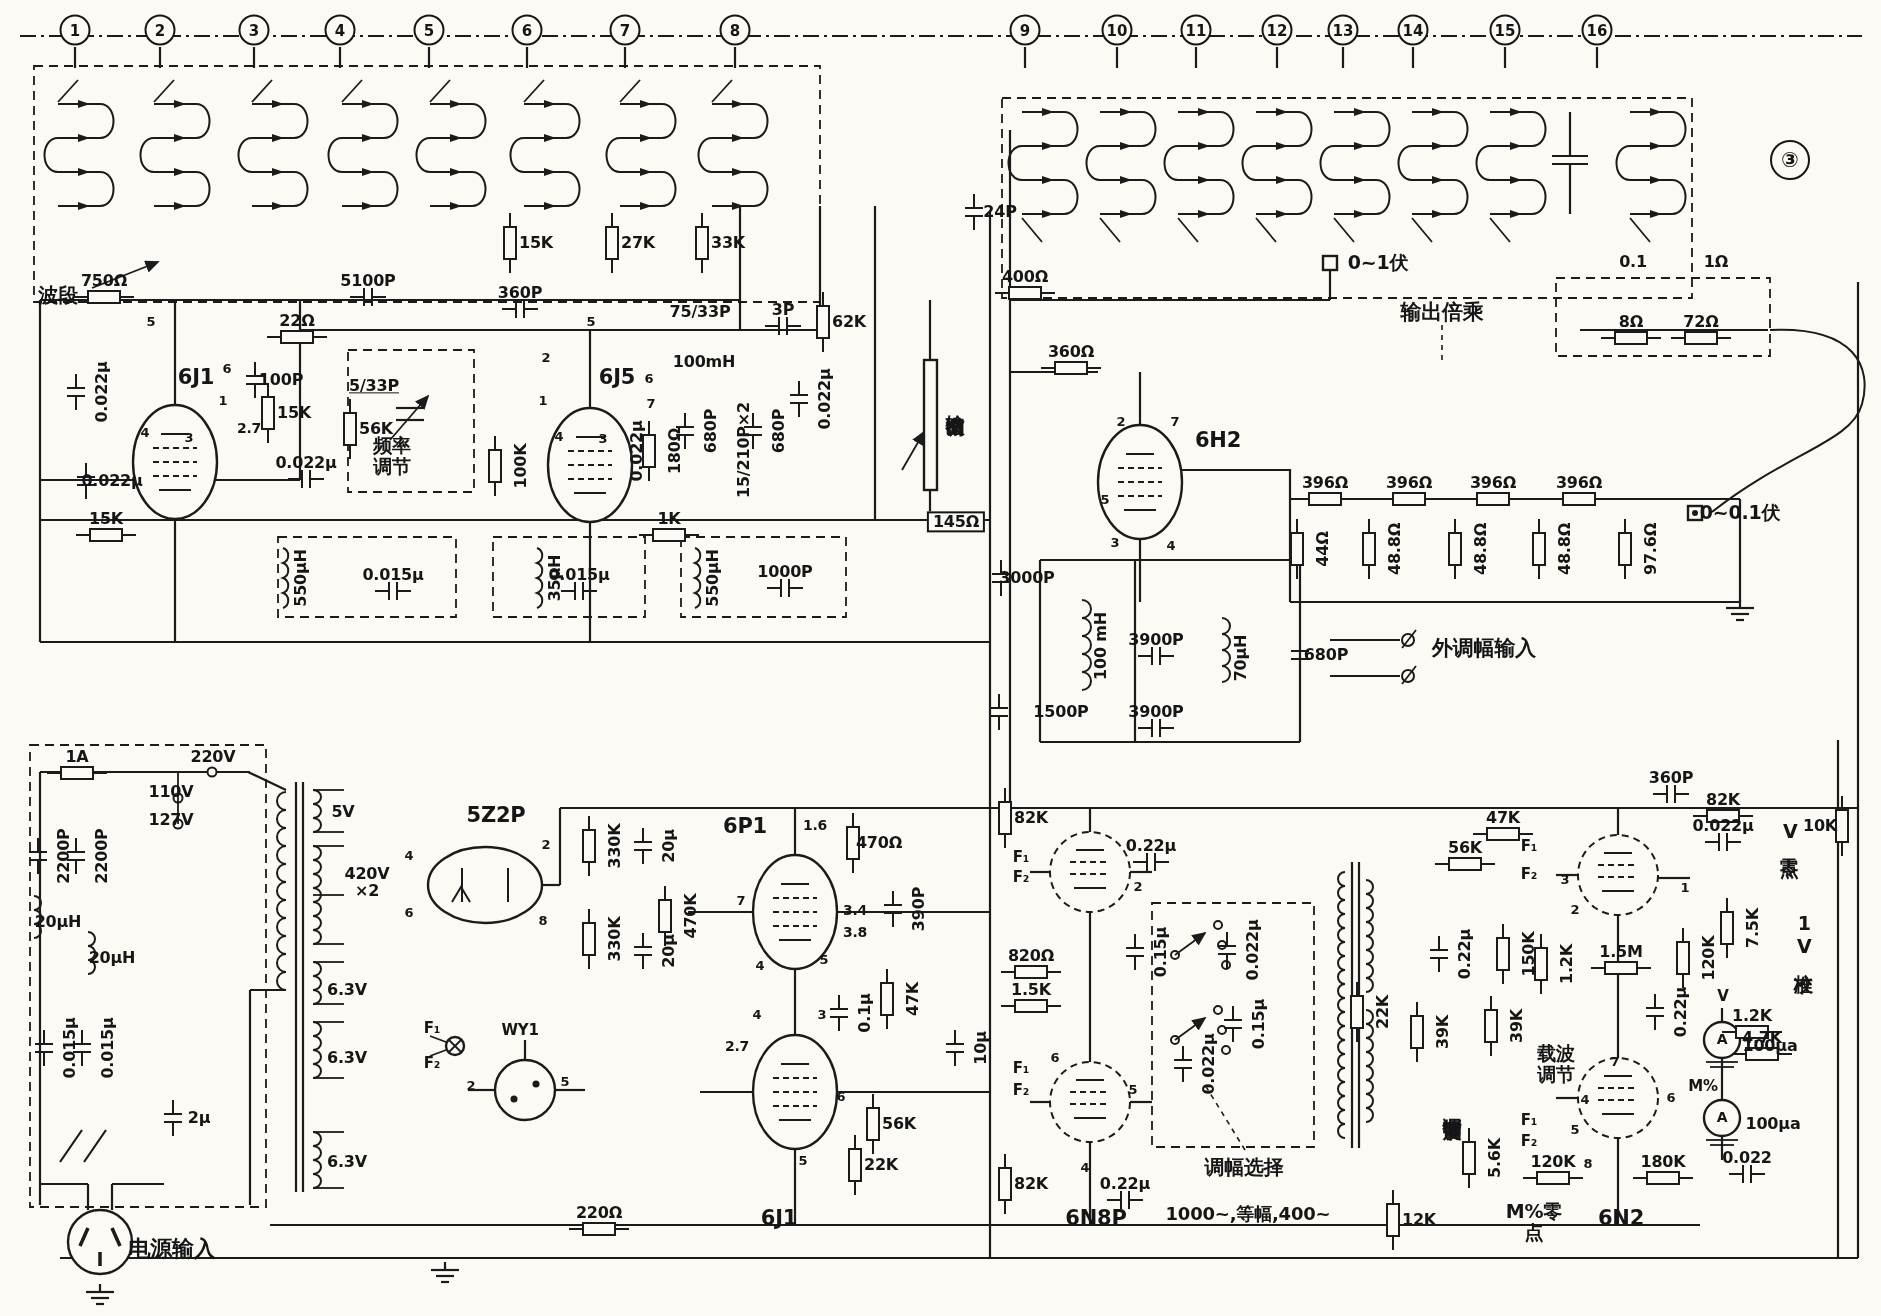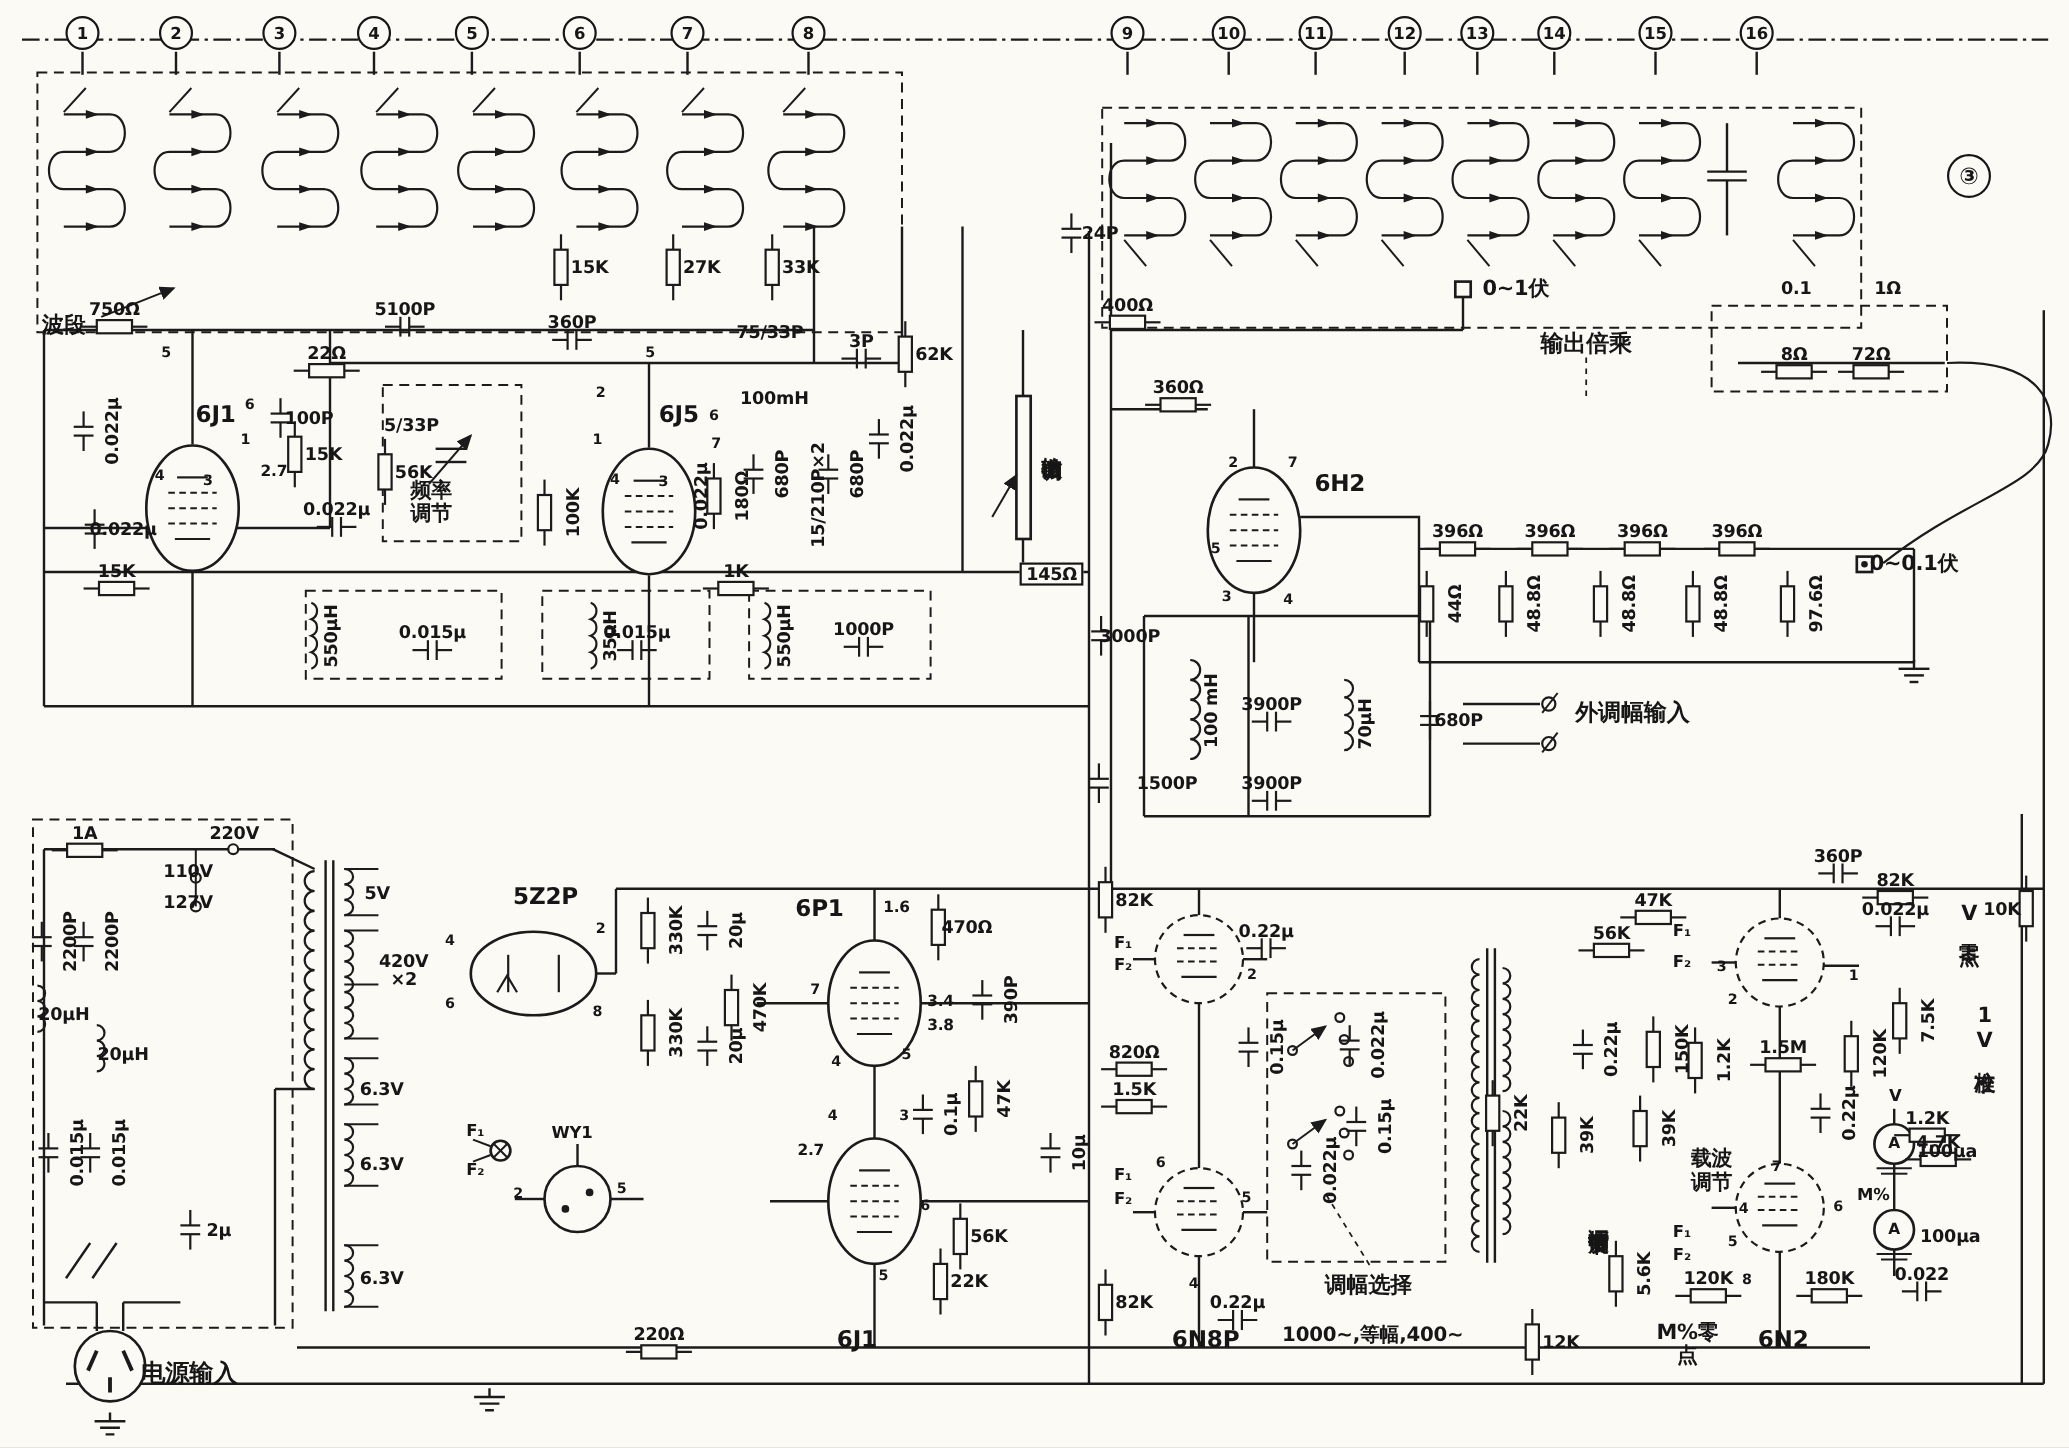--- a/index.html
+++ b/index.html
@@ -889,36 +889,36 @@
       <span class="lbl" style="left: 536px; top: 243px;">15K</span>
       <span class="lbl" style="left: 638px; top: 243px;">27K</span>
       <span class="lbl" style="left: 728px; top: 243px;">33K</span>
       <span class="lbl" style="left: 104px; top: 281px;">750Ω</span>
       <span class="lbl" style="left: 368px; top: 281px;">5100P</span>
       <span class="lbl" style="left: 520px; top: 293px;">360P</span>
       <span class="lbl" style="font-size: 21px; left: 196px; top: 377px;">6J1</span>
       <span class="lbl" style="left: 297px; top: 321px;">22Ω</span>
       <span class="lbl" style="left: 281px; top: 380px;">100P</span>
       <span class="lbl" style="left: 294px; top: 413px;">15K</span>
-      <span class="lbl" style="left: 374px; top: 386px;">5/33P</span>
+      <span class="lbl" style="left: 374px; top: 386px; text-decoration: underline;">5/33P</span>
       <span class="lbl" style="left: 376px; top: 429px;">56K</span>
       <span class="lbl" style="font-size: 19px; left: 392px; top: 456px;">频率
 调节</span>
       <span class="lbl rot" style="left: 102px; top: 392px;">0.022μ</span>
       <span class="lbl" style="left: 306px; top: 463px;">0.022μ</span>
       <span class="lbl" style="left: 112px; top: 481px;">0.022μ</span>
       <span class="lbl" style="left: 106px; top: 519px;">15K</span>
       <span class="lbl" style="font-size: 14px; left: 249px; top: 429px;">2.7</span>
       <span class="lbl" style="font-size: 13px; left: 151px; top: 322px;">5</span>
       <span class="lbl" style="font-size: 13px; left: 227px; top: 369px;">6</span>
       <span class="lbl" style="font-size: 13px; left: 223px; top: 401px;">1</span>
       <span class="lbl" style="font-size: 13px; left: 145px; top: 433px;">4</span>
       <span class="lbl" style="font-size: 13px; left: 189px; top: 438px;">3</span>
       <span class="lbl" style="font-size: 21px; left: 617px; top: 377px;">6J5</span>
-      <span class="lbl" style="left: 700px; top: 302px; text-align: center;">75/33P</span>
+      <span class="lbl" style="left: 700px; top: 312px; text-align: center;">75/33P</span>
       <span class="lbl" style="left: 783px; top: 310px;">3P</span>
       <span class="lbl" style="left: 849px; top: 322px;">62K</span>
       <span class="lbl" style="left: 704px; top: 362px;">100mH</span>
       <span class="lbl rot" style="left: 521px; top: 466px;">100K</span>
       <span class="lbl rot" style="left: 637px; top: 451px;">0.022μ</span>
       <span class="lbl rot" style="left: 675px; top: 451px;">180Ω</span>
       <span class="lbl rot" style="left: 711px; top: 431px;">680P</span>
       <span class="lbl rot" style="left: 744px; top: 450px;">15/210P×2</span>
       <span class="lbl rot" style="left: 779px; top: 431px;">680P</span>
       <span class="lbl rot" style="left: 825px; top: 399px;">0.022μ</span>

